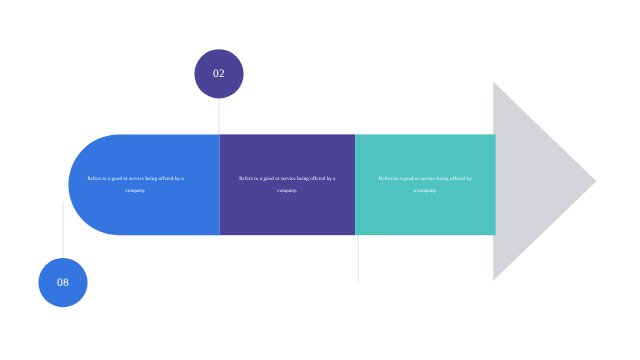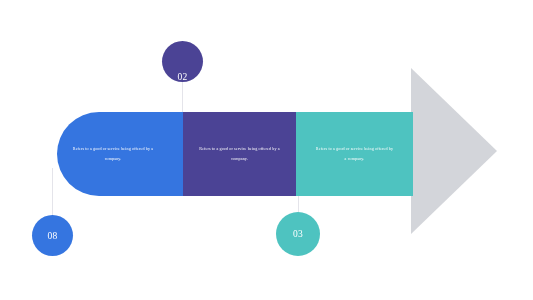--- a/index.html
+++ b/index.html
@@ -100,21 +100,20 @@
     left: 32px; top: 215px;
     width: 41px; height: 41px;
     background: #3575e0;
     font-size: 9.5px;
   }
   #circle-2 {
     left: 162px; top: 41px;
     width: 41px; height: 41px;
     background: #4b4395;
     font-size: 9.5px;
-    align-items: flex-end;
   }
   #circle-3 {
     left: 276px; top: 212px;
     width: 44px; height: 44px;
     background: #4ec3c0;
     font-size: 9.5px;
   }
 </style>
 </head>
 <body>
@@ -138,17 +137,14 @@
       <div class="segment-text">Refers to a good or service being offered by a company.</div>
     </div>
   </div>
 
   <div class="step-circle" id="circle-1">
     <span>08</span>
   </div>
   <div class="step-circle" id="circle-2">
     <span>02</span>
   </div>
-  <div class="step-circle" id="circle-3">
-    <span>03</span>
-  </div>
 
 </div>
 
 </body></html>

